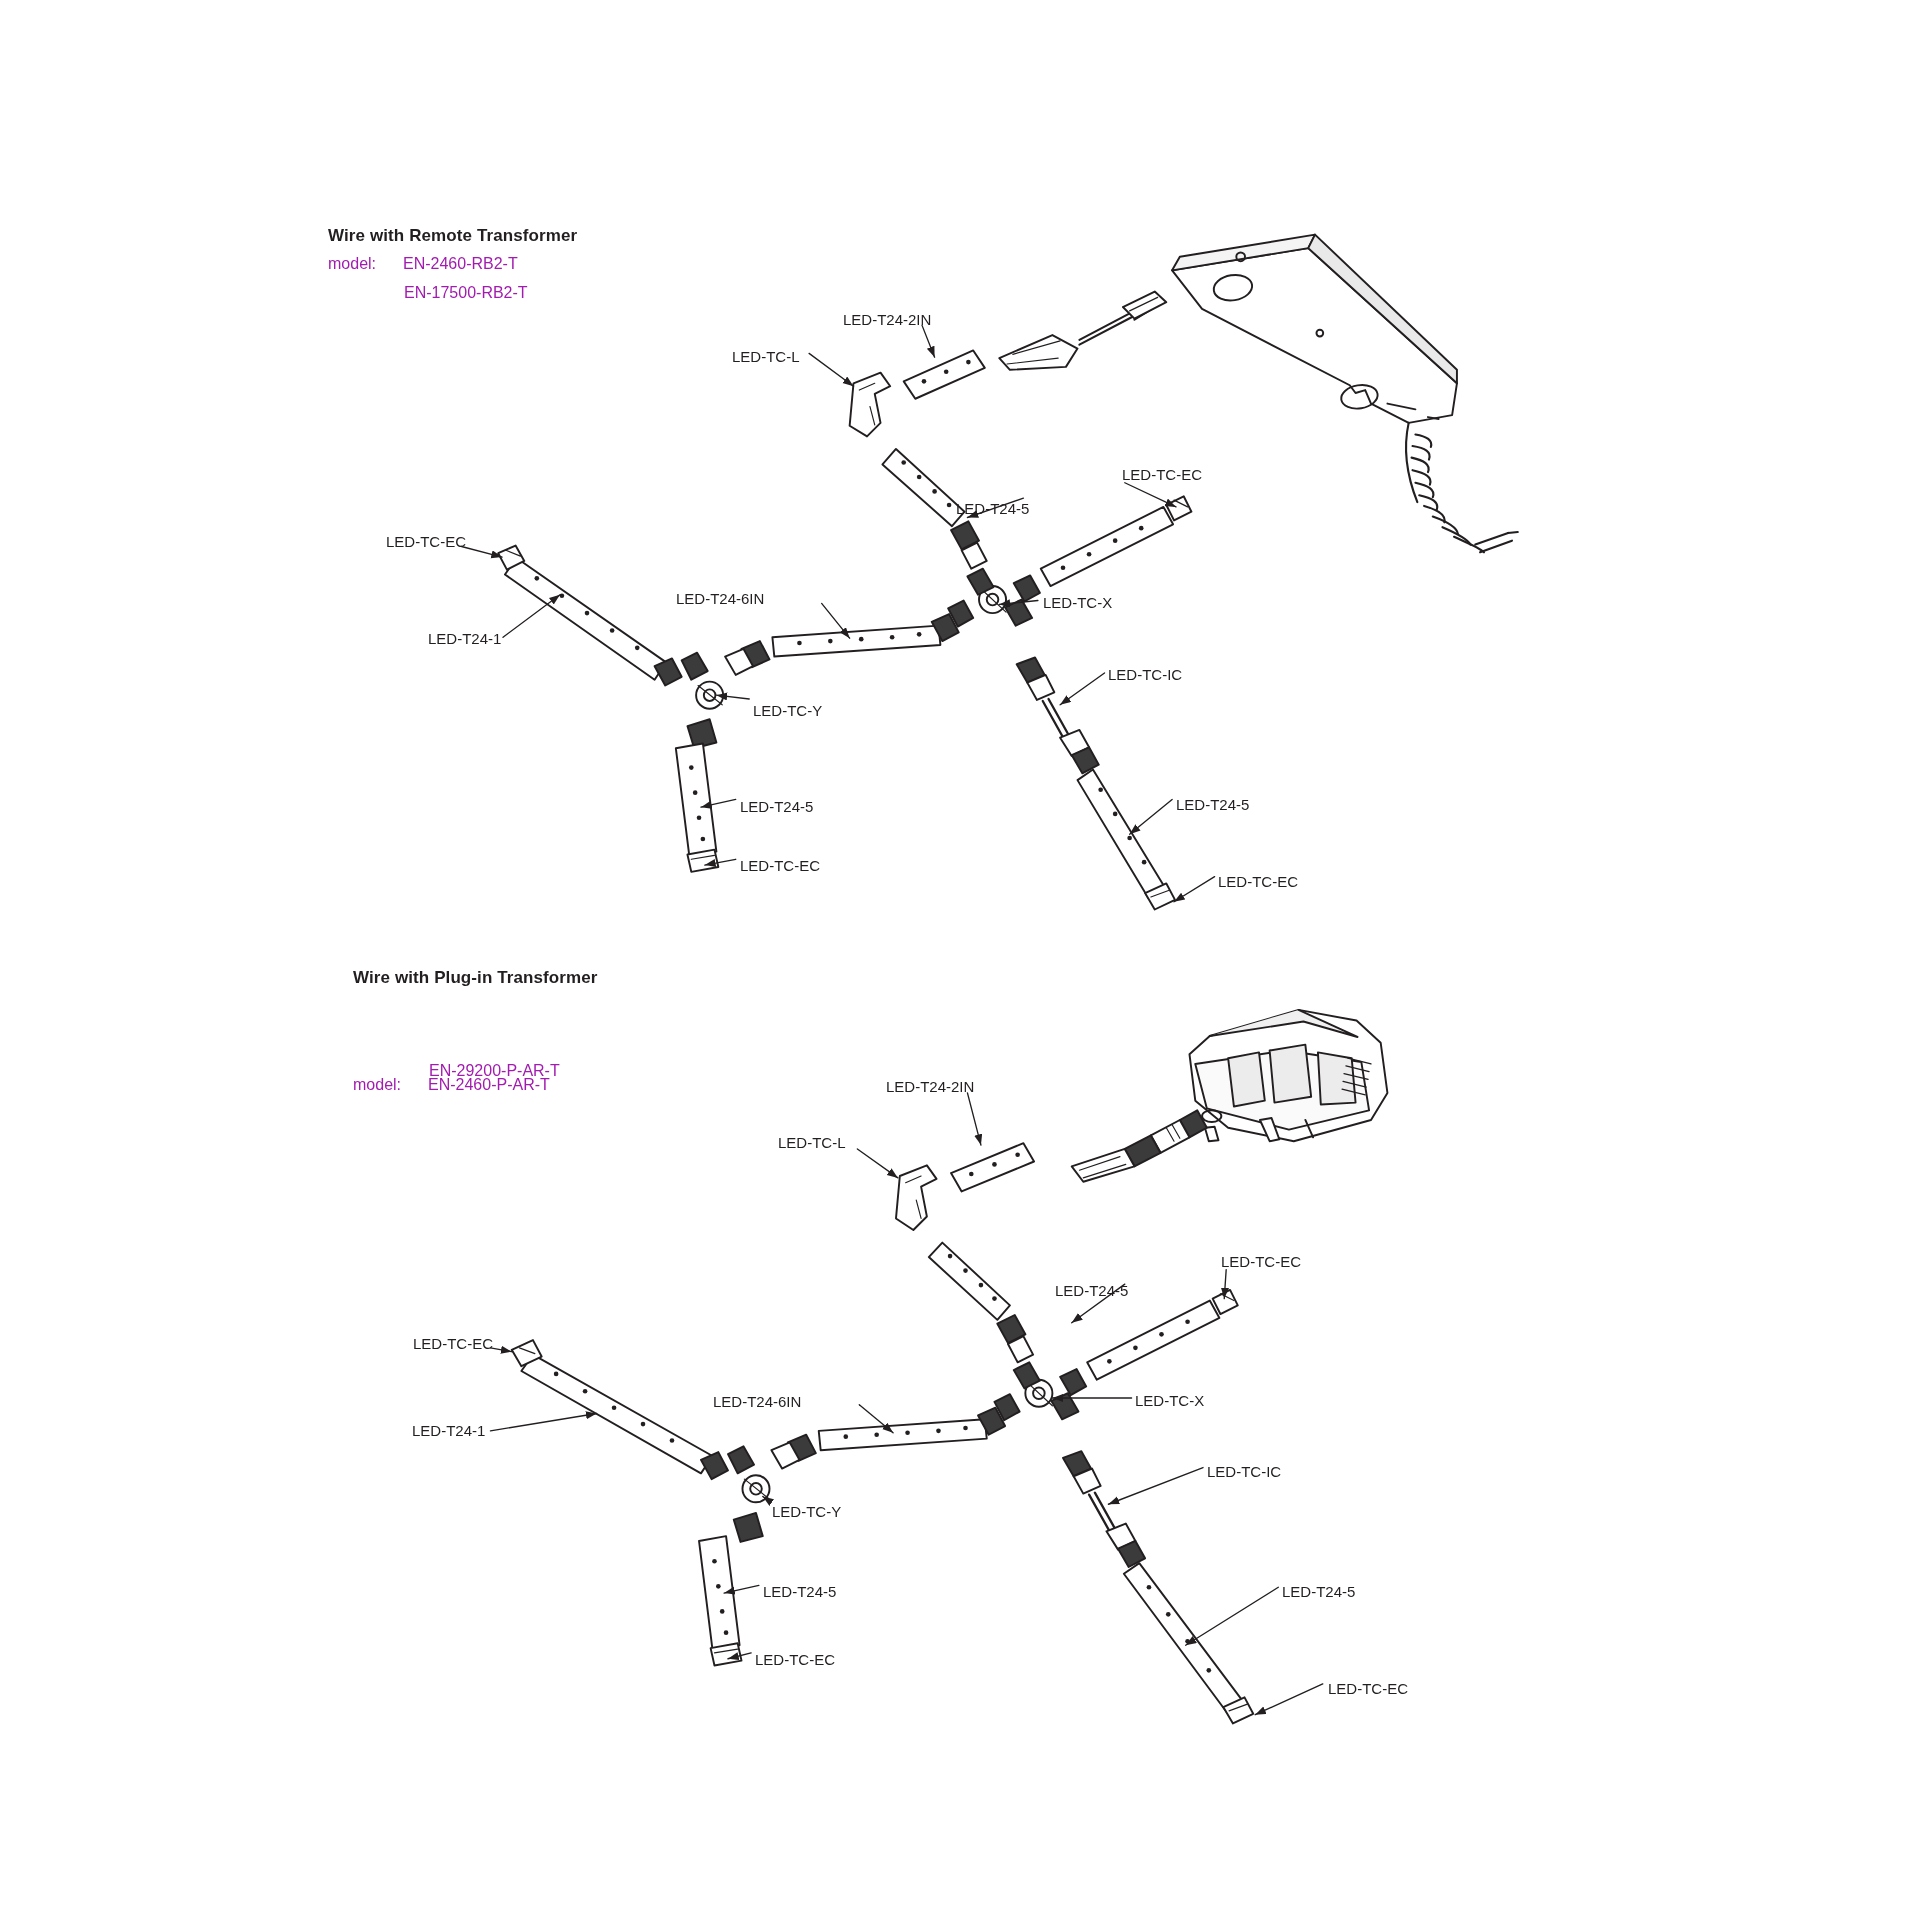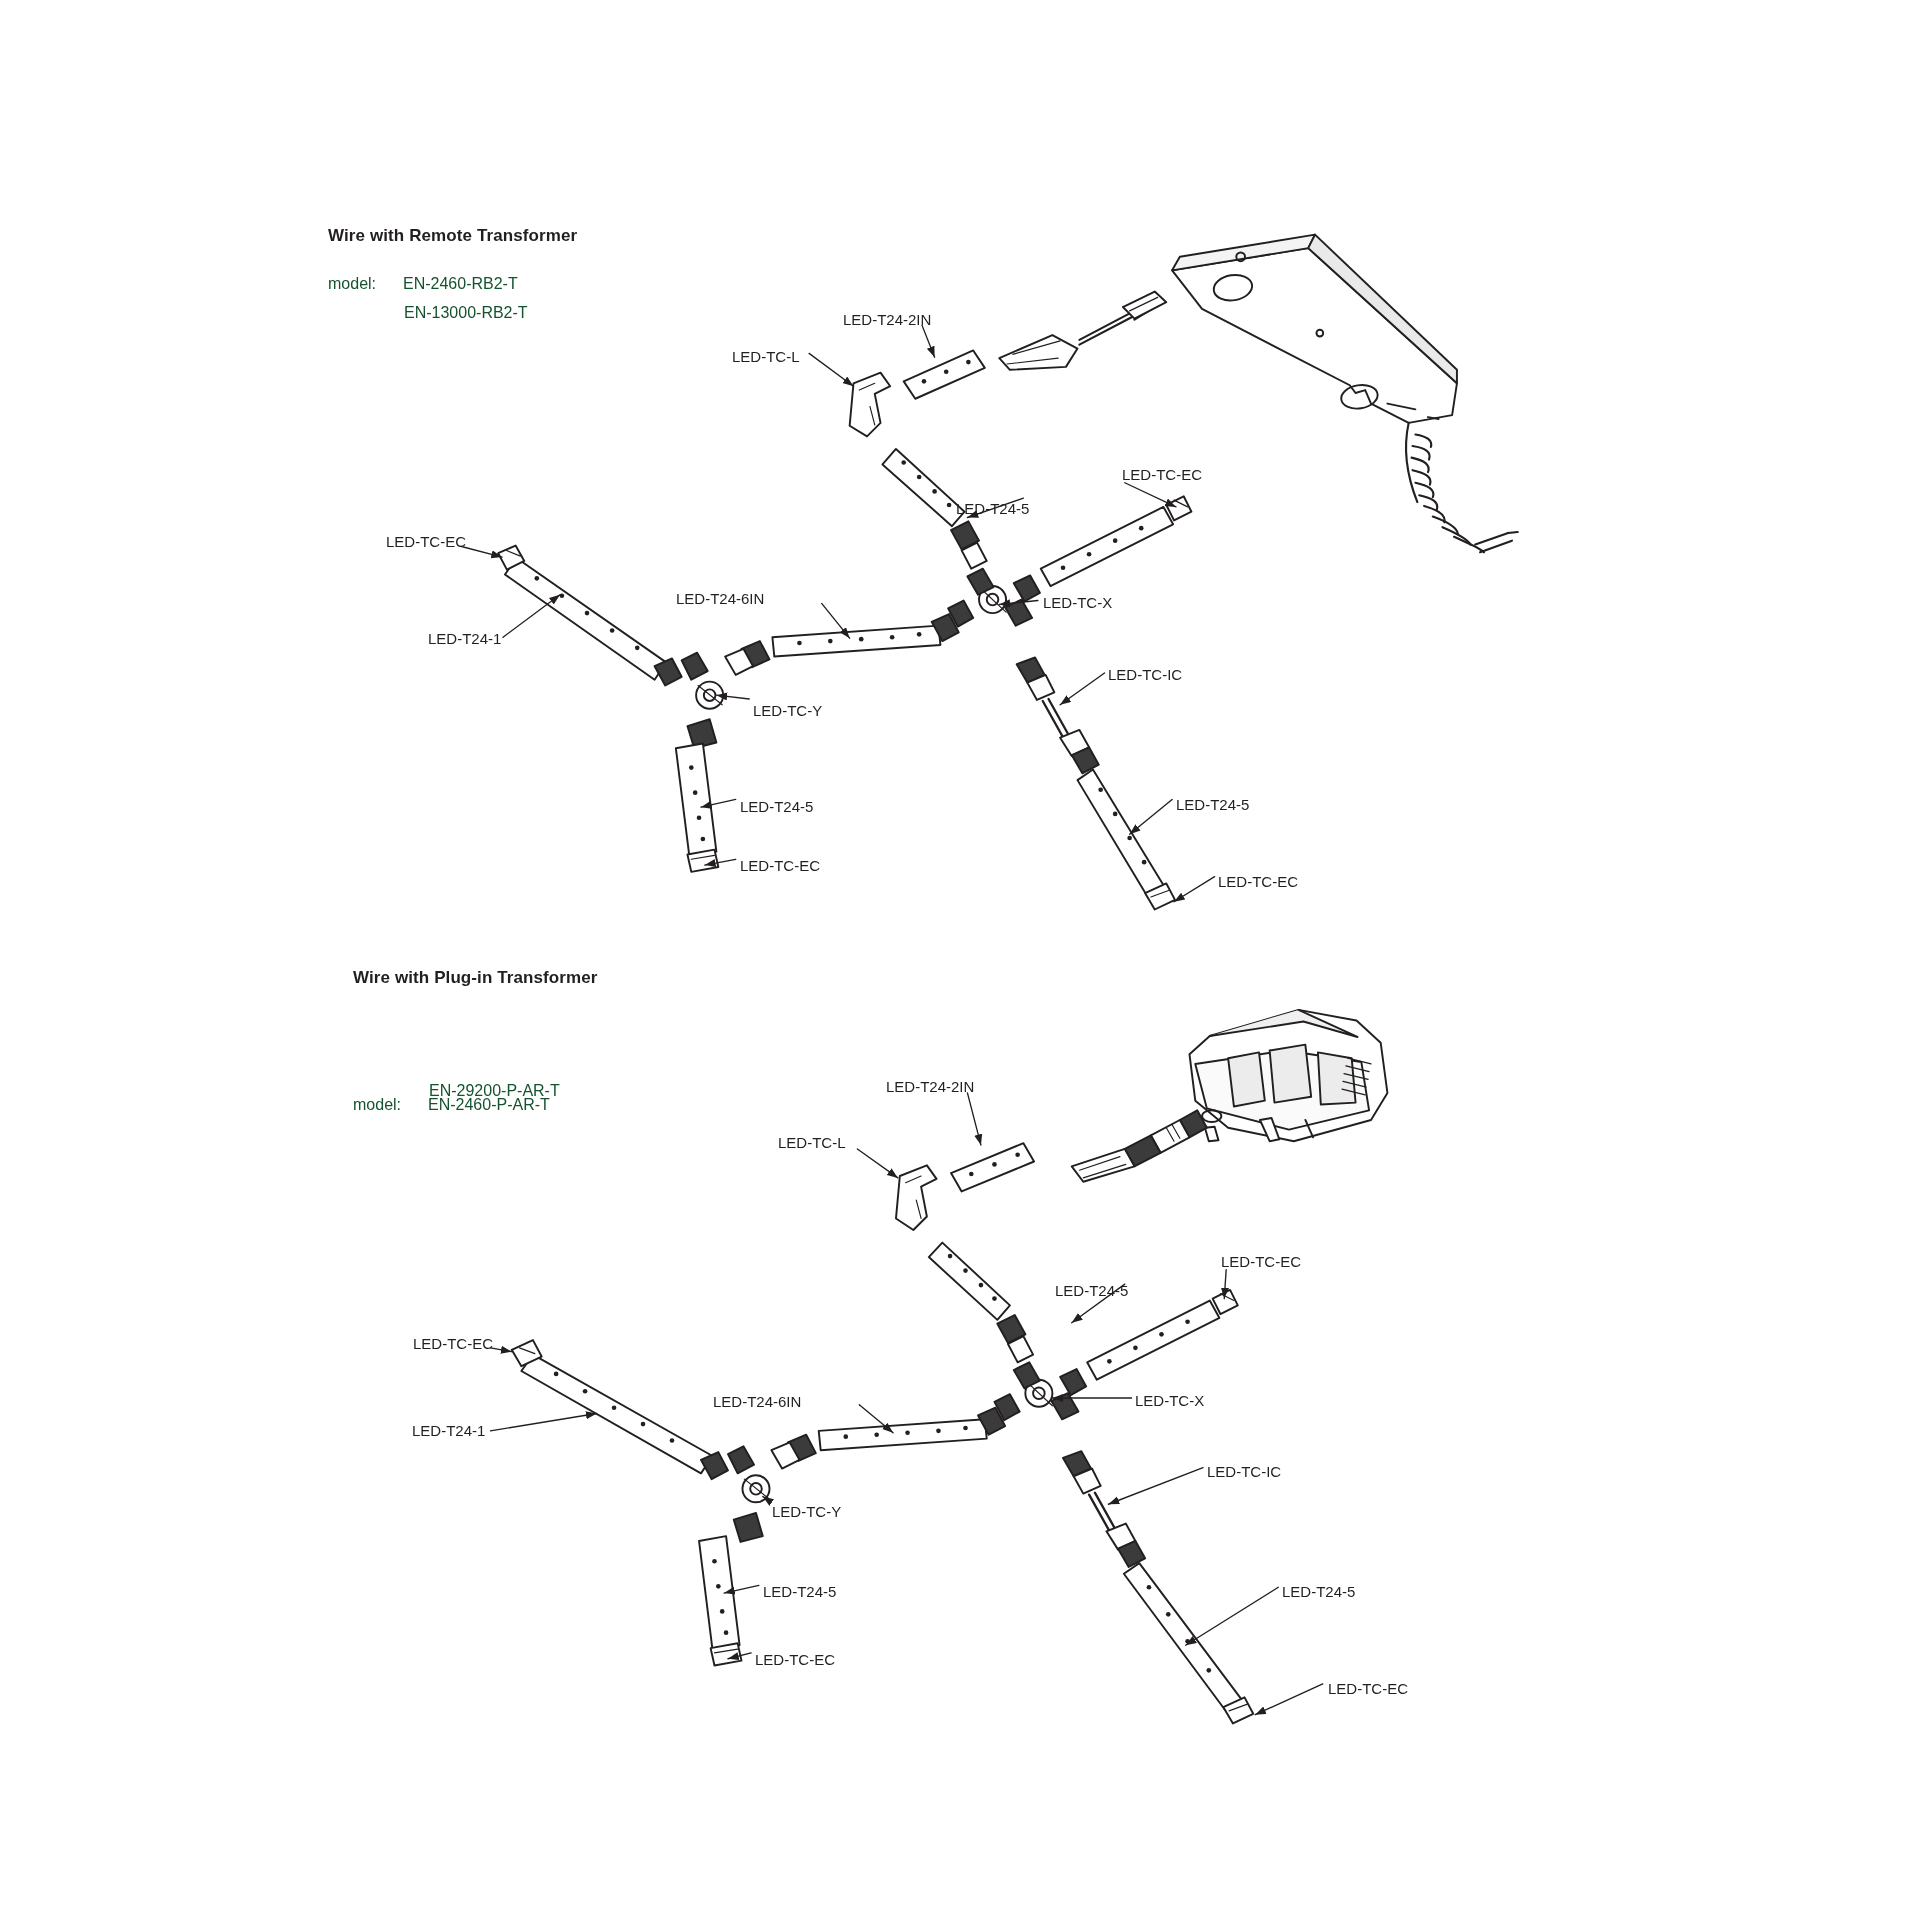--- a/index.html
+++ b/index.html
@@ -33,22 +33,21 @@
     font-weight: bold;
     font-size: 17px;
     letter-spacing: 0.1px;
     white-space: nowrap;
     color: #231f20;
   }
   .modelrow {
     position: absolute;
     font-size: 16px;
     white-space: nowrap;
-    color: #14532d;
-    margin-top: 20px;
+    color: #a21caf;
   }
   .modelrow .lbl { display: inline-block; width: 75px; }
   .callout {
     position: absolute;
     font-size: 15px;
     white-space: nowrap;
     color: #231f20;
     text-align: right;
   }
 </style>
@@ -436,21 +435,21 @@
         </g>
       </g>
     </g>
   </svg>
 
   <div class="heading" style="left:328px; top:226px;">Wire with Remote Transformer</div>
   <div class="modelrow" style="left:328px; top:255px;">
     <span class="lbl">model:</span><span>EN-2460-RB2-T</span>
   </div>
   <div class="modelrow" style="left:404px; top:284px;">
-    <span>EN-13000-RB2-T</span>
+    <span>EN-17500-RB2-T</span>
   </div>
 
   <div class="callout" style="left:843px; top:311px;">LED-T24-2IN</div>
   <div class="callout" style="left:732px; top:348px;">LED-TC-L</div>
   <div class="callout" style="left:1122px; top:466px;">LED-TC-EC</div>
   <div class="callout" style="left:956px; top:500px;">LED-T24-5</div>
   <div class="callout" style="left:386px; top:533px;">LED-TC-EC</div>
   <div class="callout" style="left:676px; top:590px;">LED-T24-6IN</div>
   <div class="callout" style="left:1043px; top:594px;">LED-TC-X</div>
   <div class="callout" style="left:428px; top:630px;">LED-T24-1</div>

